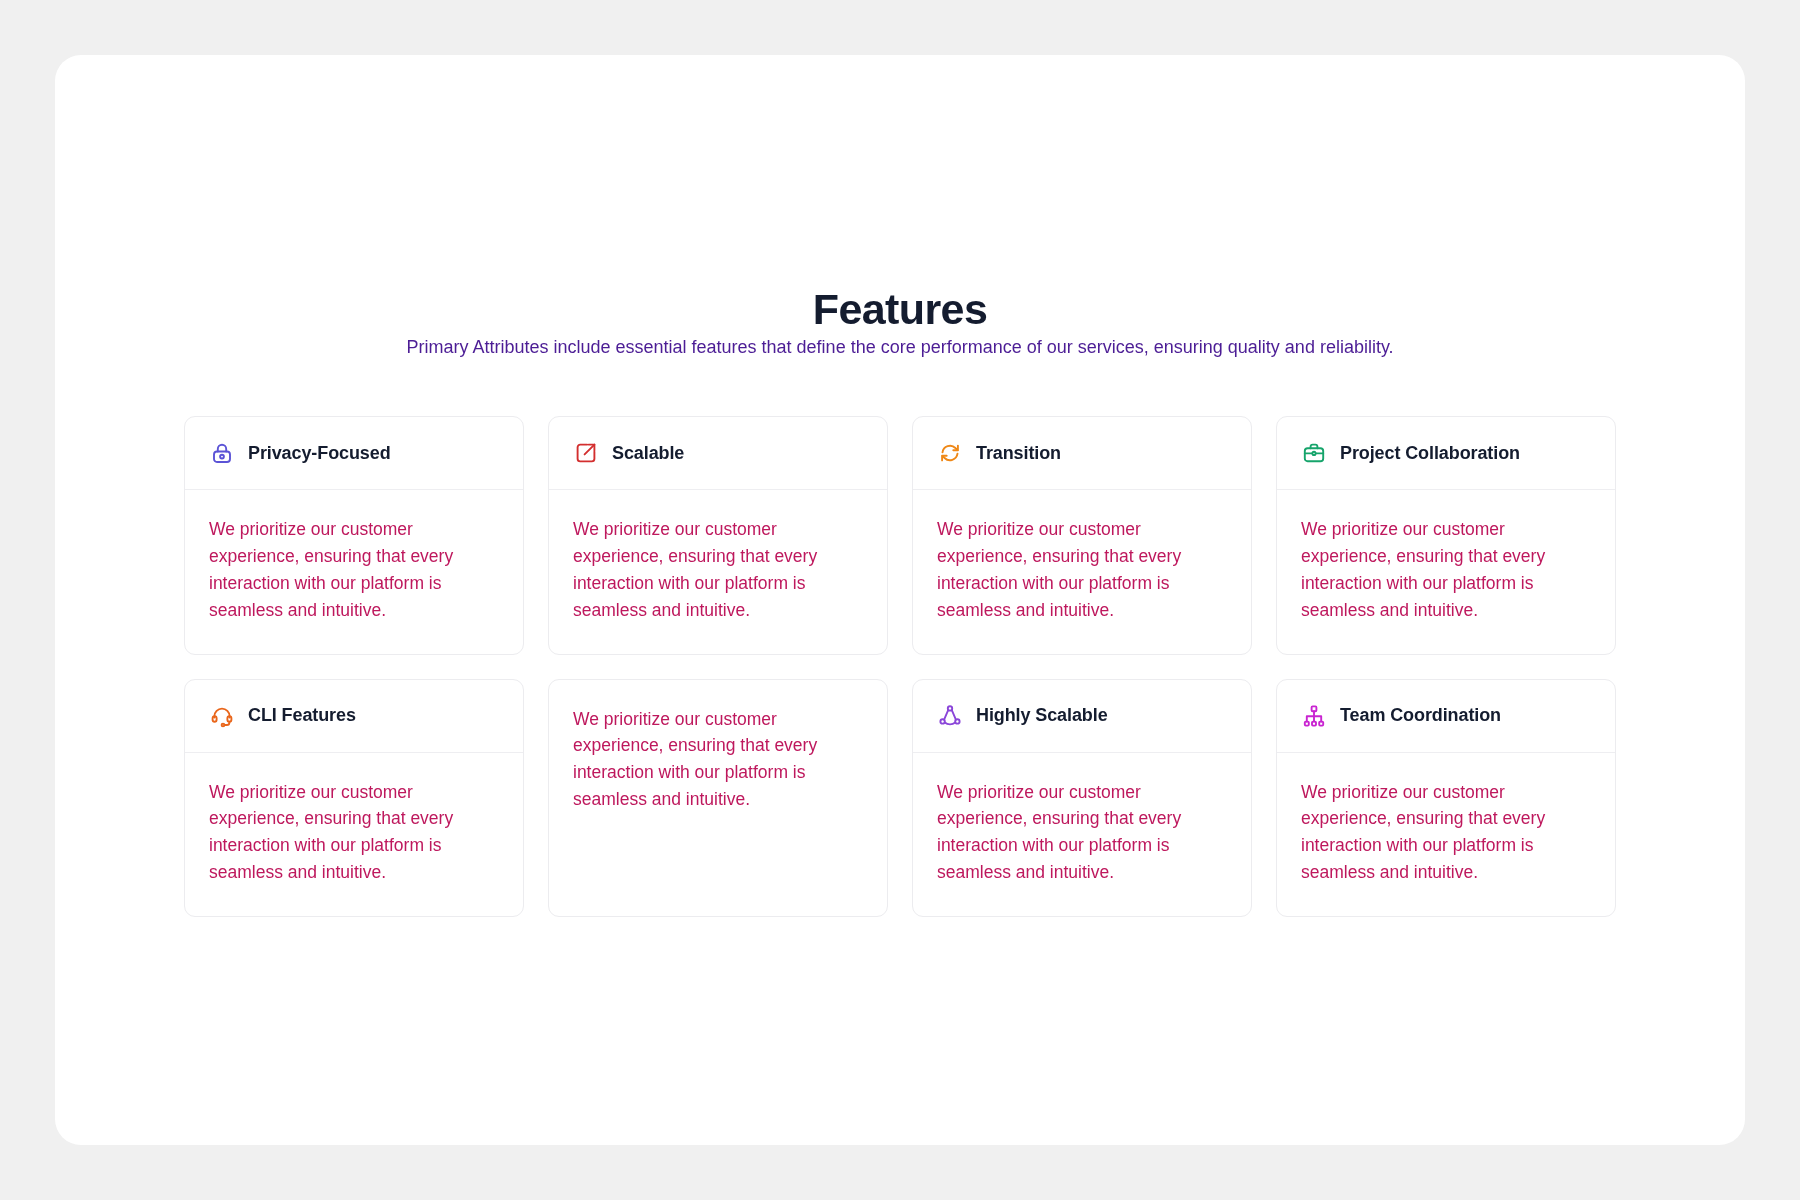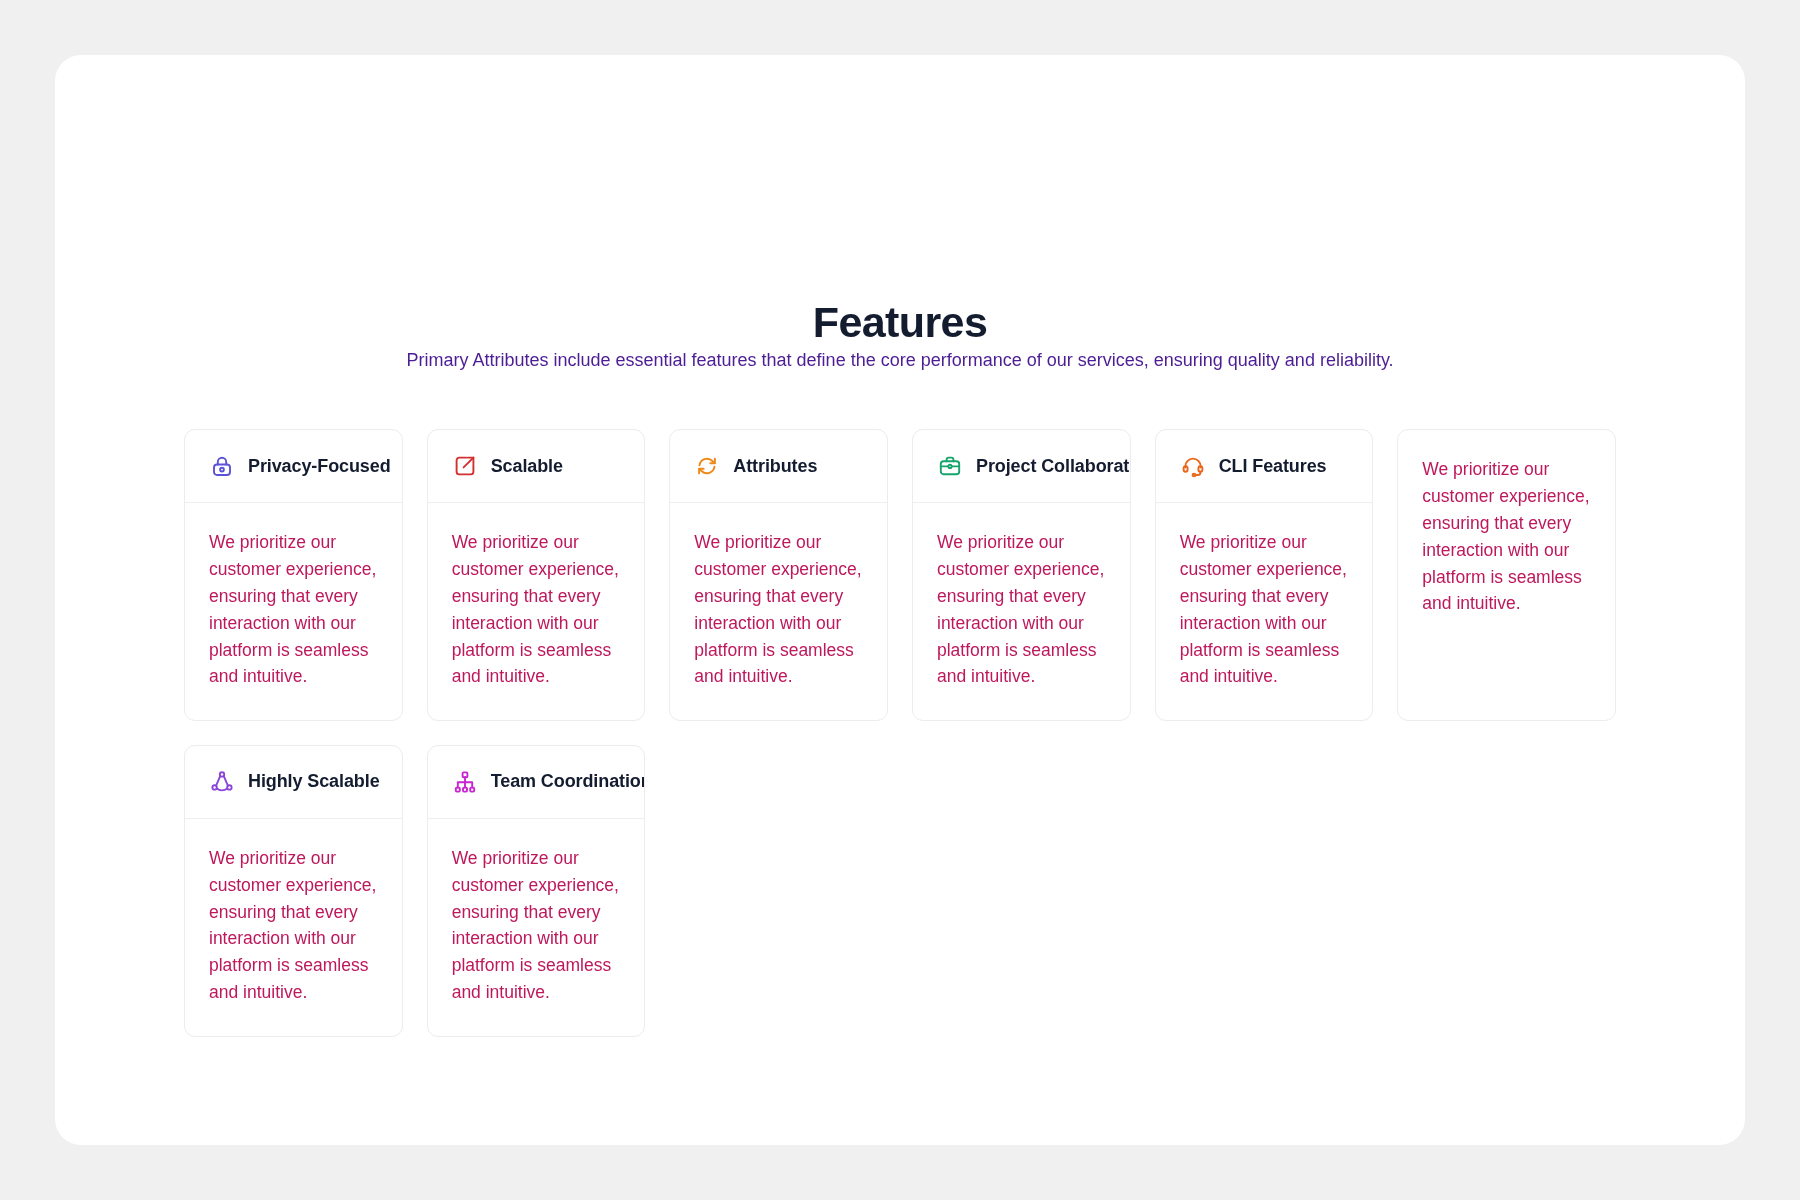--- a/index.html
+++ b/index.html
@@ -36,35 +36,34 @@
     text-align: center;
     margin-top: 230px;
   }
 
   .section-title {
     font-size: 43px;
     font-weight: 700;
     letter-spacing: -0.6px;
     color: #141c2f;
     line-height: 1.15;
-    margin-top: 13px;
   }
 
   .section-subtitle {
     font-size: 18px;
     font-weight: 400;
     color: #4c1d95;
     line-height: 1.5;
   }
 
   .grid {
     margin-top: 55px;
     width: 1432px;
     display: grid;
-    grid-template-columns: repeat(6, 1fr);
+    grid-template-columns: repeat(4, 1fr);
     column-gap: 24px;
     row-gap: 24px;
   }
 
   .card {
     background: #ffffff;
     border: 1px solid #ececef;
     border-radius: 11px;
     display: flex;
     flex-direction: column;
@@ -151,21 +150,21 @@
       <div class="card">
         <div class="card-header">
           <span class="card-icon">
             <svg width="24" height="24" viewBox="0 0 24 24" fill="none" stroke="#ef8817" stroke-width="1.9" stroke-linecap="round" stroke-linejoin="round">
               <path d="M4.5 11.3a7.6 7.6 0 0 1 12.9-4.3l2.2 2.1"></path>
               <path d="M19.5 12.7a7.6 7.6 0 0 1-12.9 4.3l-2.2-2.1"></path>
               <path d="M19.9 4.6v4.6h-4.6"></path>
               <path d="M4.1 19.4v-4.6h4.6"></path>
             </svg>
           </span>
-          <span class="card-title">Attributes</span>
+          <span class="card-title">Transition</span>
         </div>
         <div class="card-body">We prioritize our customer experience, ensuring that every interaction with our platform is seamless and intuitive.</div>
       </div>
 
       <div class="card">
         <div class="card-header">
           <span class="card-icon">
             <svg width="24" height="24" viewBox="0 0 24 24" fill="none" stroke="#16a46b" stroke-width="1.9" stroke-linecap="round" stroke-linejoin="round">
               <rect x="2.8" y="7.2" width="18.4" height="13" rx="2.8"></rect>
               <path d="M8.6 7.2V5.6a2 2 0 0 1 2-2h2.8a2 2 0 0 1 2 2v1.6"></path>

